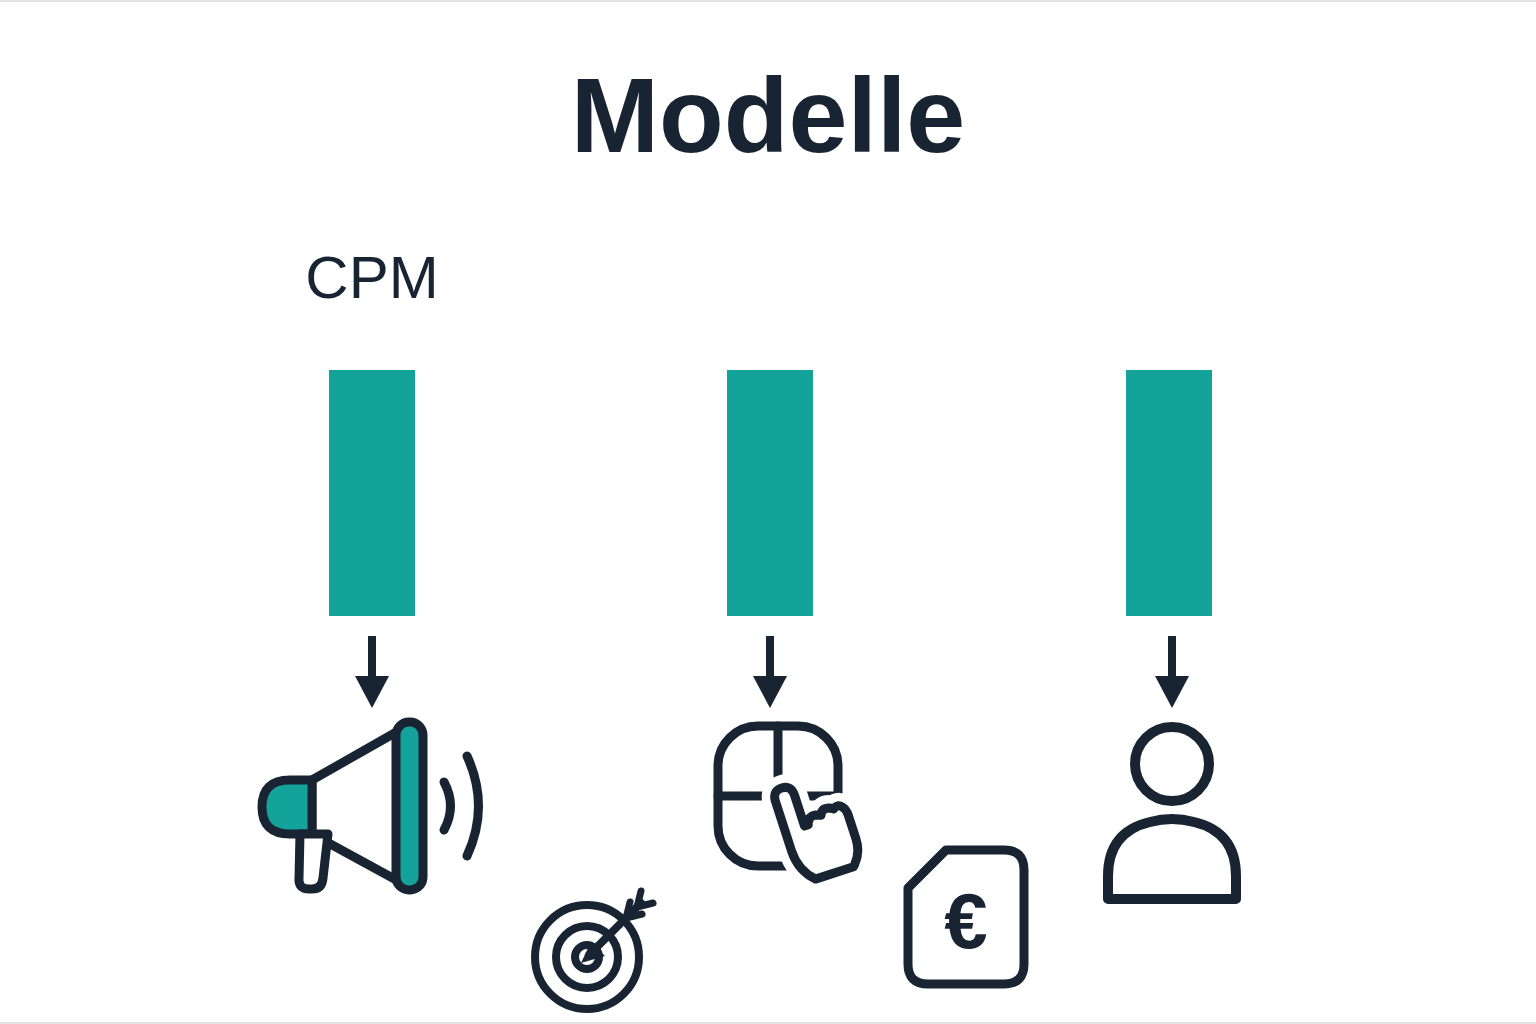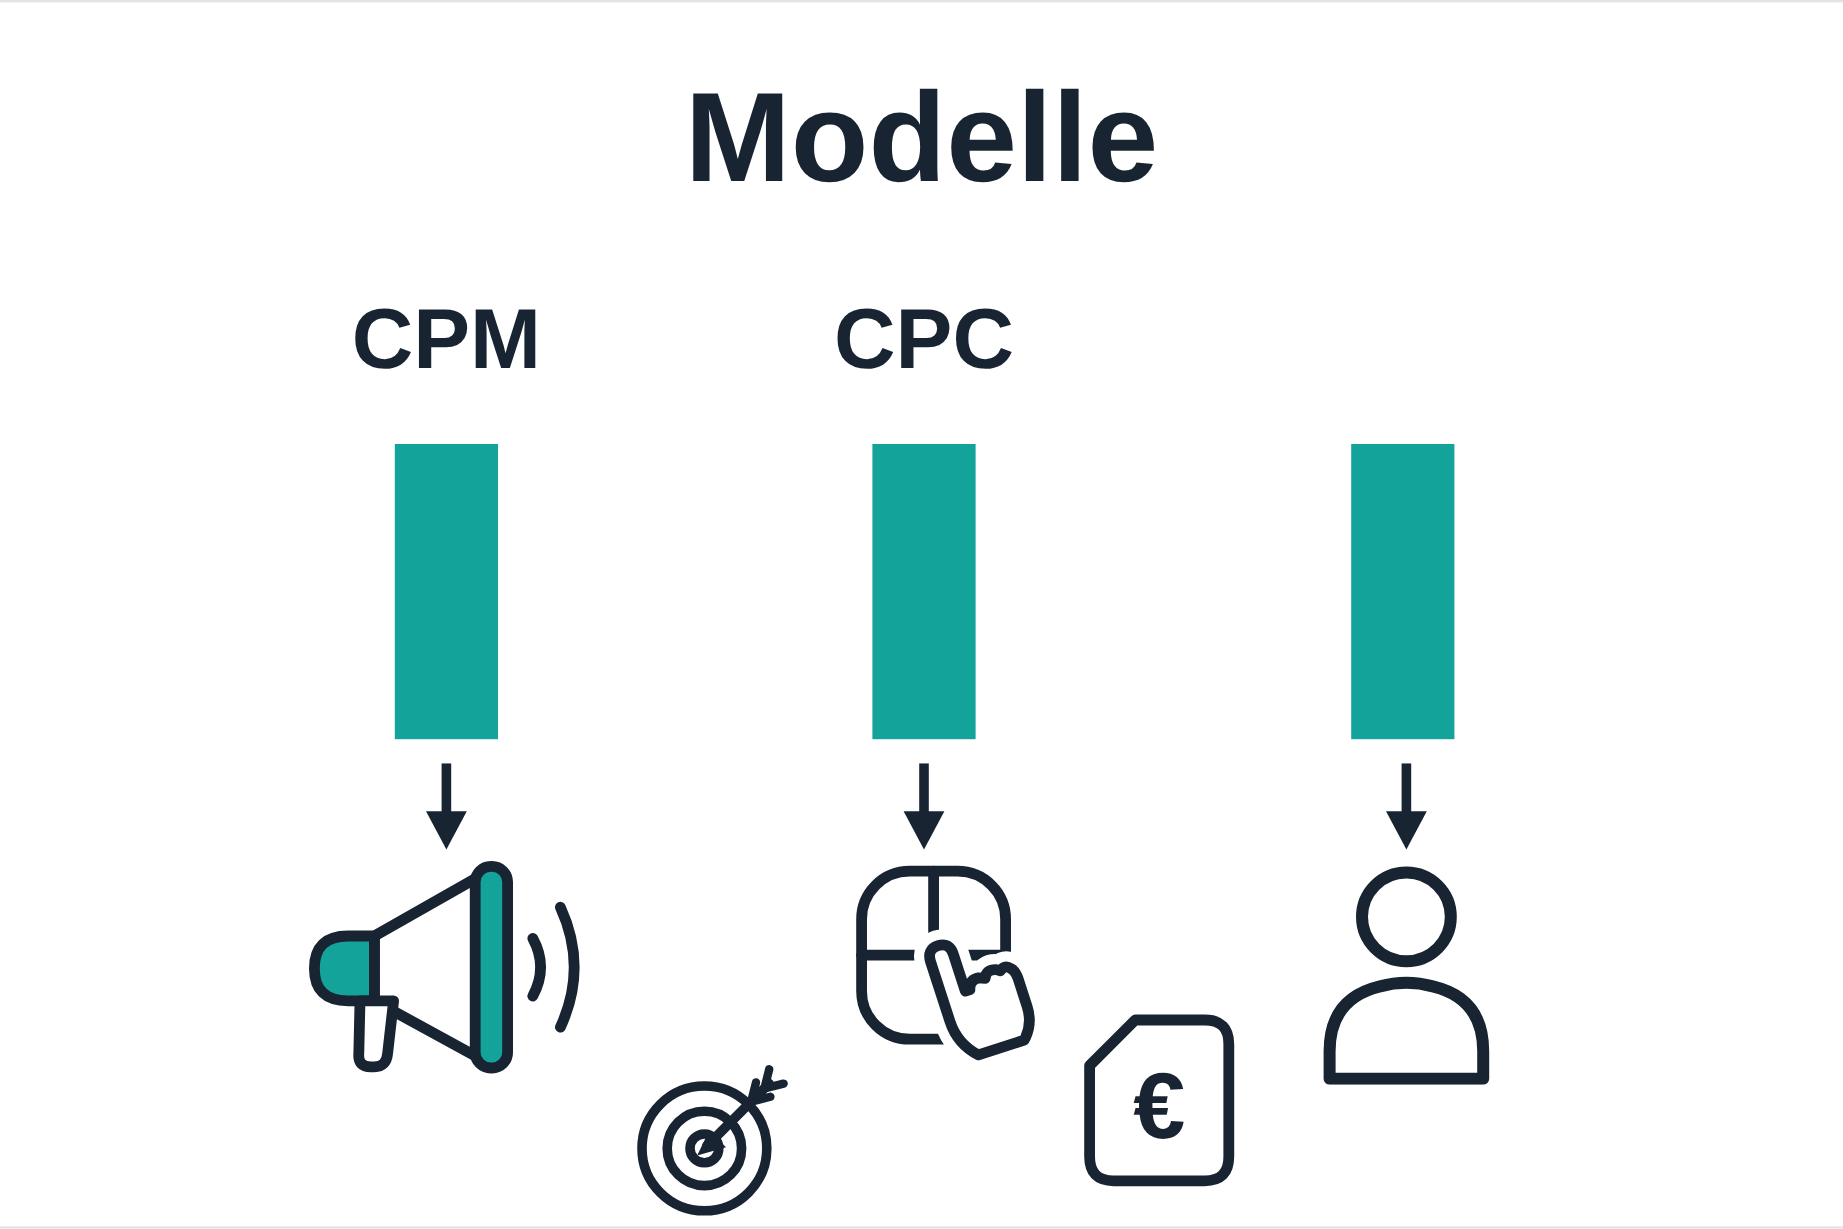--- a/index.html
+++ b/index.html
@@ -28,22 +28,22 @@
     text-align:center;
     font-size:106px;
     font-weight:700;
     line-height:1;
     letter-spacing:0px;
   }
   .col-label{
     position:absolute;
     top:246px;
     transform:translateX(-50%);
-    font-size:71px;
-    font-weight:700;
+    font-size:60px;
+    font-weight:400;
     line-height:1;
     white-space:nowrap;
     text-align:right;
   }
   .bar{
     position:absolute;
     top:368px;
     width:86px;
     height:246px;
     background:var(--teal);
@@ -69,21 +69,20 @@
   }
 </style>
 </head>
 <body>
 
 <div class="stage">
 
   <div class="title">Modelle</div>
 
   <div class="col-label" style="left:372px;">CPM</div>
-  <div class="col-label" style="left:770px;">CPC</div>
 
   <div class="bar" style="left:329px;"></div>
   <div class="bar" style="left:727px;"></div>
   <div class="bar" style="left:1126px;"></div>
 
   <svg class="abs" style="left:350px;top:634px;" width="44" height="74" viewBox="0 0 44 74">
     <path class="fill-ink" d="M18 0 h8 v42 h-8 z"></path>
     <path class="fill-ink" d="M5 40 L39 40 L22 72 Z"></path>
   </svg>
   <svg class="abs" style="left:748px;top:634px;" width="44" height="74" viewBox="0 0 44 74">

